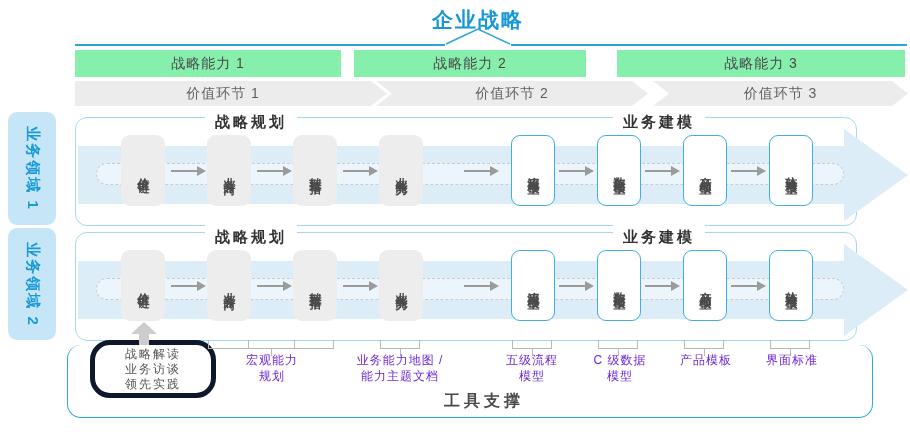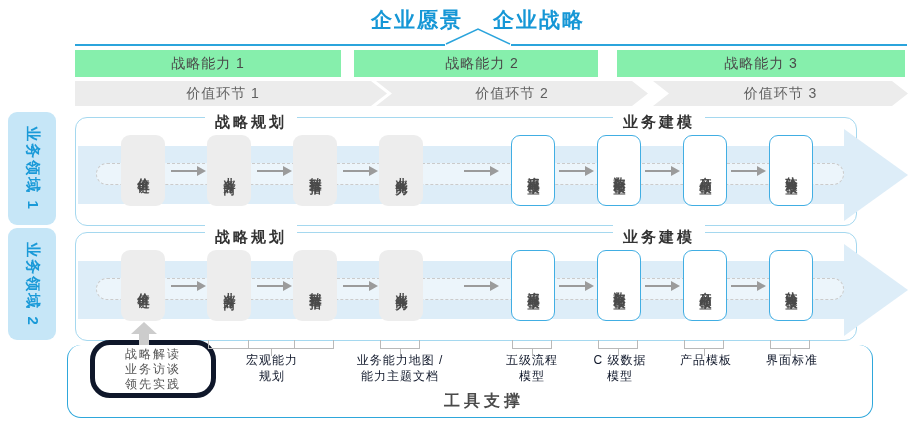--- a/index.html
+++ b/index.html
@@ -12,21 +12,21 @@
   .title-row span{font-size:21px;font-weight:bold;color:#1697d6;letter-spacing:2px;}
 
   .hline{position:absolute;top:44px;height:2px;background:#2ba4dc;}
   .hline.l{left:75px;width:370px;}
   .hline.r{left:511px;width:396px;}
   .peak{position:absolute;left:445px;top:27px;}
 
   
   .cap-bar{position:absolute;top:50px;height:27px;background:#86efac;display:flex;align-items:center;justify-content:center;}
   .cap-bar span{font-size:14px;color:#4a4a4a;letter-spacing:1px;}
-  .cb1{left:75px;width:266px;} .cb2{left:354px;width:232px;padding-left:12px;} .cb3{left:617px;width:288px;}
+  .cb1{left:75px;width:266px;} .cb2{left:354px;width:232px;} .cb3{left:617px;width:288px;}
 
   
   .chev{position:absolute;top:81px;height:25px;background:#ececec;display:flex;align-items:center;justify-content:center;}
   .chev span{font-size:14px;color:#5f5f5f;letter-spacing:1px;}
   .chev.first{clip-path:polygon(0 0, calc(100% - 16px) 0, 100% 50%, calc(100% - 16px) 100%, 0 100%);padding-right:16px;}
   .chev.notch{clip-path:polygon(0 0, calc(100% - 16px) 0, 100% 50%, calc(100% - 16px) 100%, 0 100%, 16px 50%);}
   .ch1{left:75px;width:296px;} .ch2{left:376px;width:272px;align-items:center;} .ch3{left:653px;width:255px;}
 
   
   .domain-tab{position:absolute;left:8px;width:48px;background:#c6e6f7;border-radius:9px;
@@ -70,31 +70,30 @@
                   border-bottom:12px solid #cccccc;}
   .up-arrow .stem{width:10px;height:11px;margin:0 auto;background:#cccccc;}
 
   .bracket{position:absolute;top:340px;height:16px;}
   .bracket .h{position:absolute;left:0;right:0;top:8px;height:1px;background:#b9b9b9;}
   .bracket .t{position:absolute;top:0;width:1px;height:8px;background:#b9b9b9;}
   .bracket .s{position:absolute;top:8px;width:1px;height:8px;background:#b9b9b9;}
   .bk1{left:208px;width:126px;} .bk2{left:380px;width:40px;} .bk3{left:512px;width:40px;}
   .bk4{left:598px;width:40px;} .bk5{left:684px;width:40px;} .bk6{left:770px;width:40px;}
 
-  .ann{position:absolute;top:353px;transform:translateX(-50%);text-align:center;font-size:12px;color:#0f172a;
+  .ann{position:absolute;top:353px;transform:translateX(-50%);text-align:center;font-size:12px;color:#6d28d9;
        white-space:pre-line;line-height:1.3;letter-spacing:1px;}
   .an1{left:272px;} .an2{left:400px;} .an3{left:532px;} .an4{left:620px;} .an5{left:706px;} .an6{left:792px;}
 </style>
 </head>
 <body>
 
 <div class="stage">
 
   <div class="title-row">
-    <span>企业愿景</span>
     <span>企业战略</span>
   </div>
   <div class="hline l"></div>
   <div class="hline r"></div>
   <svg class="peak" width="66" height="18">
     <polyline points="1,17 33,2 65,17" fill="#ffffff" stroke="#2ba4dc" stroke-width="1.5"></polyline>
   </svg>
 
   <div class="cap-bar cb1">
       <span>战略能力 1</span>

